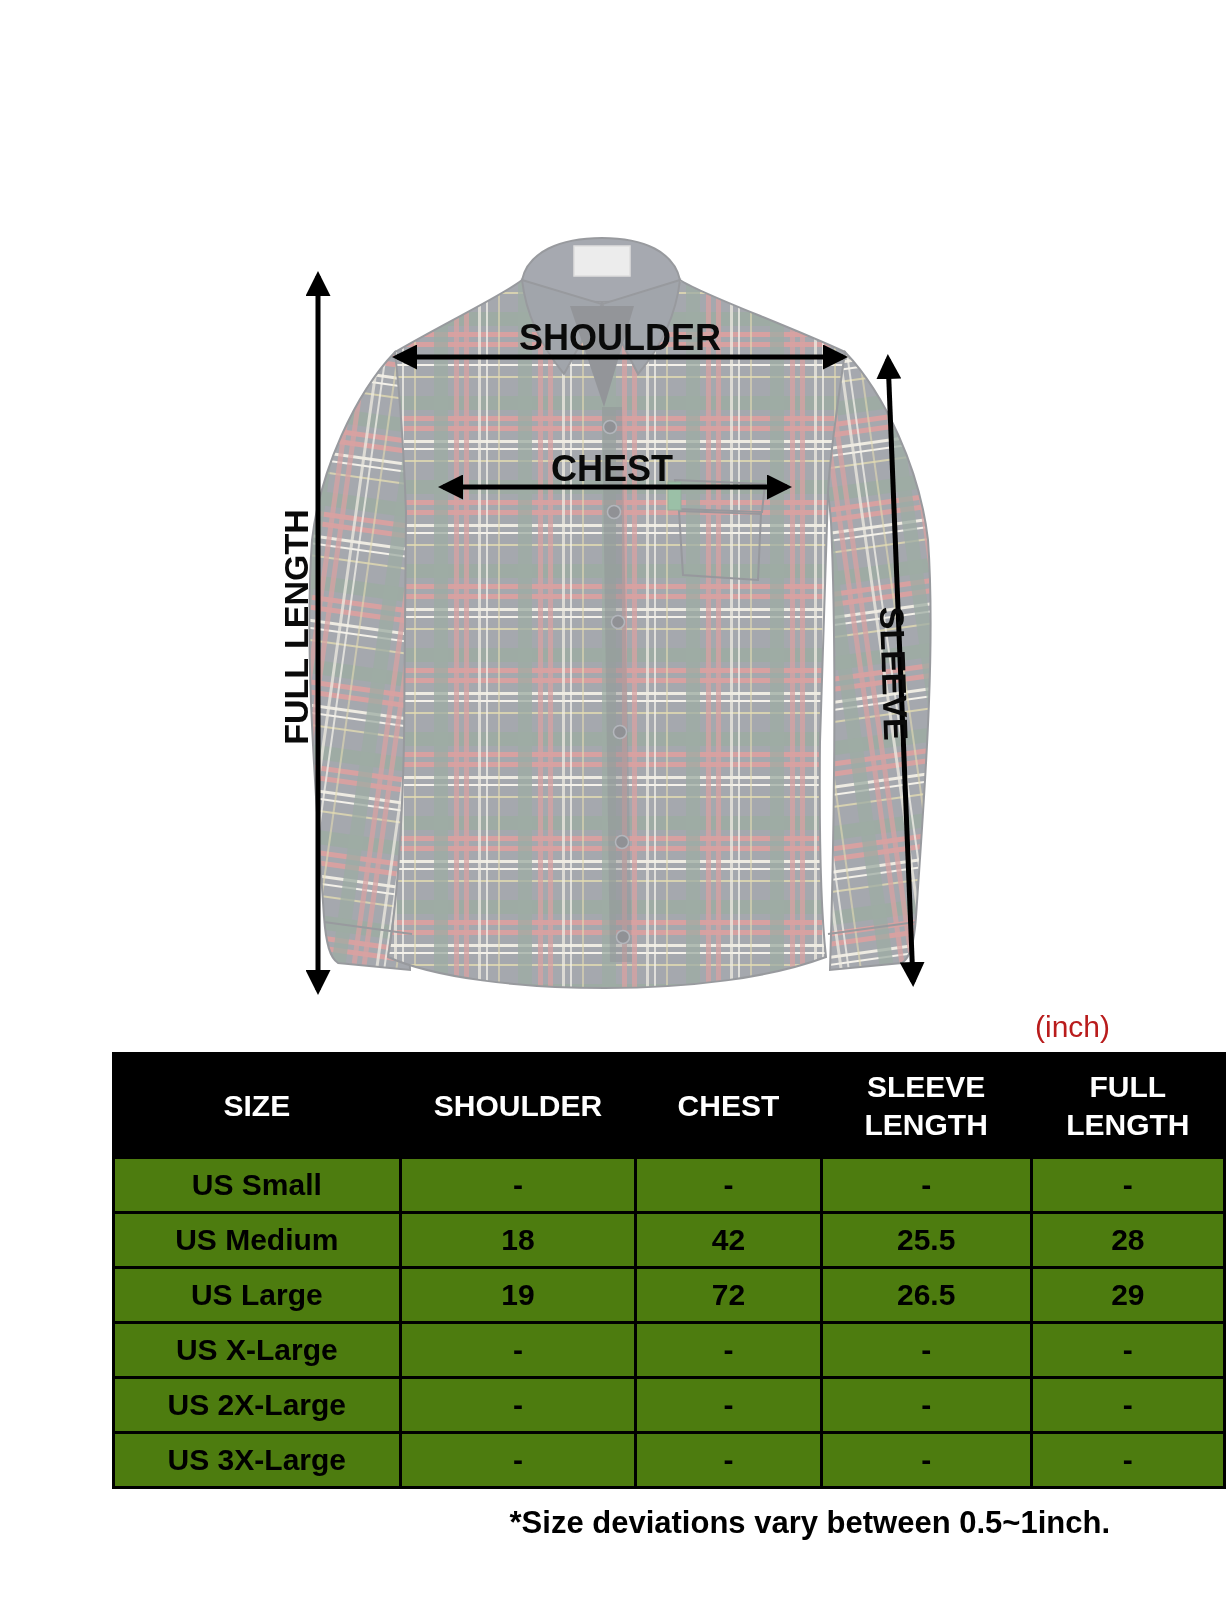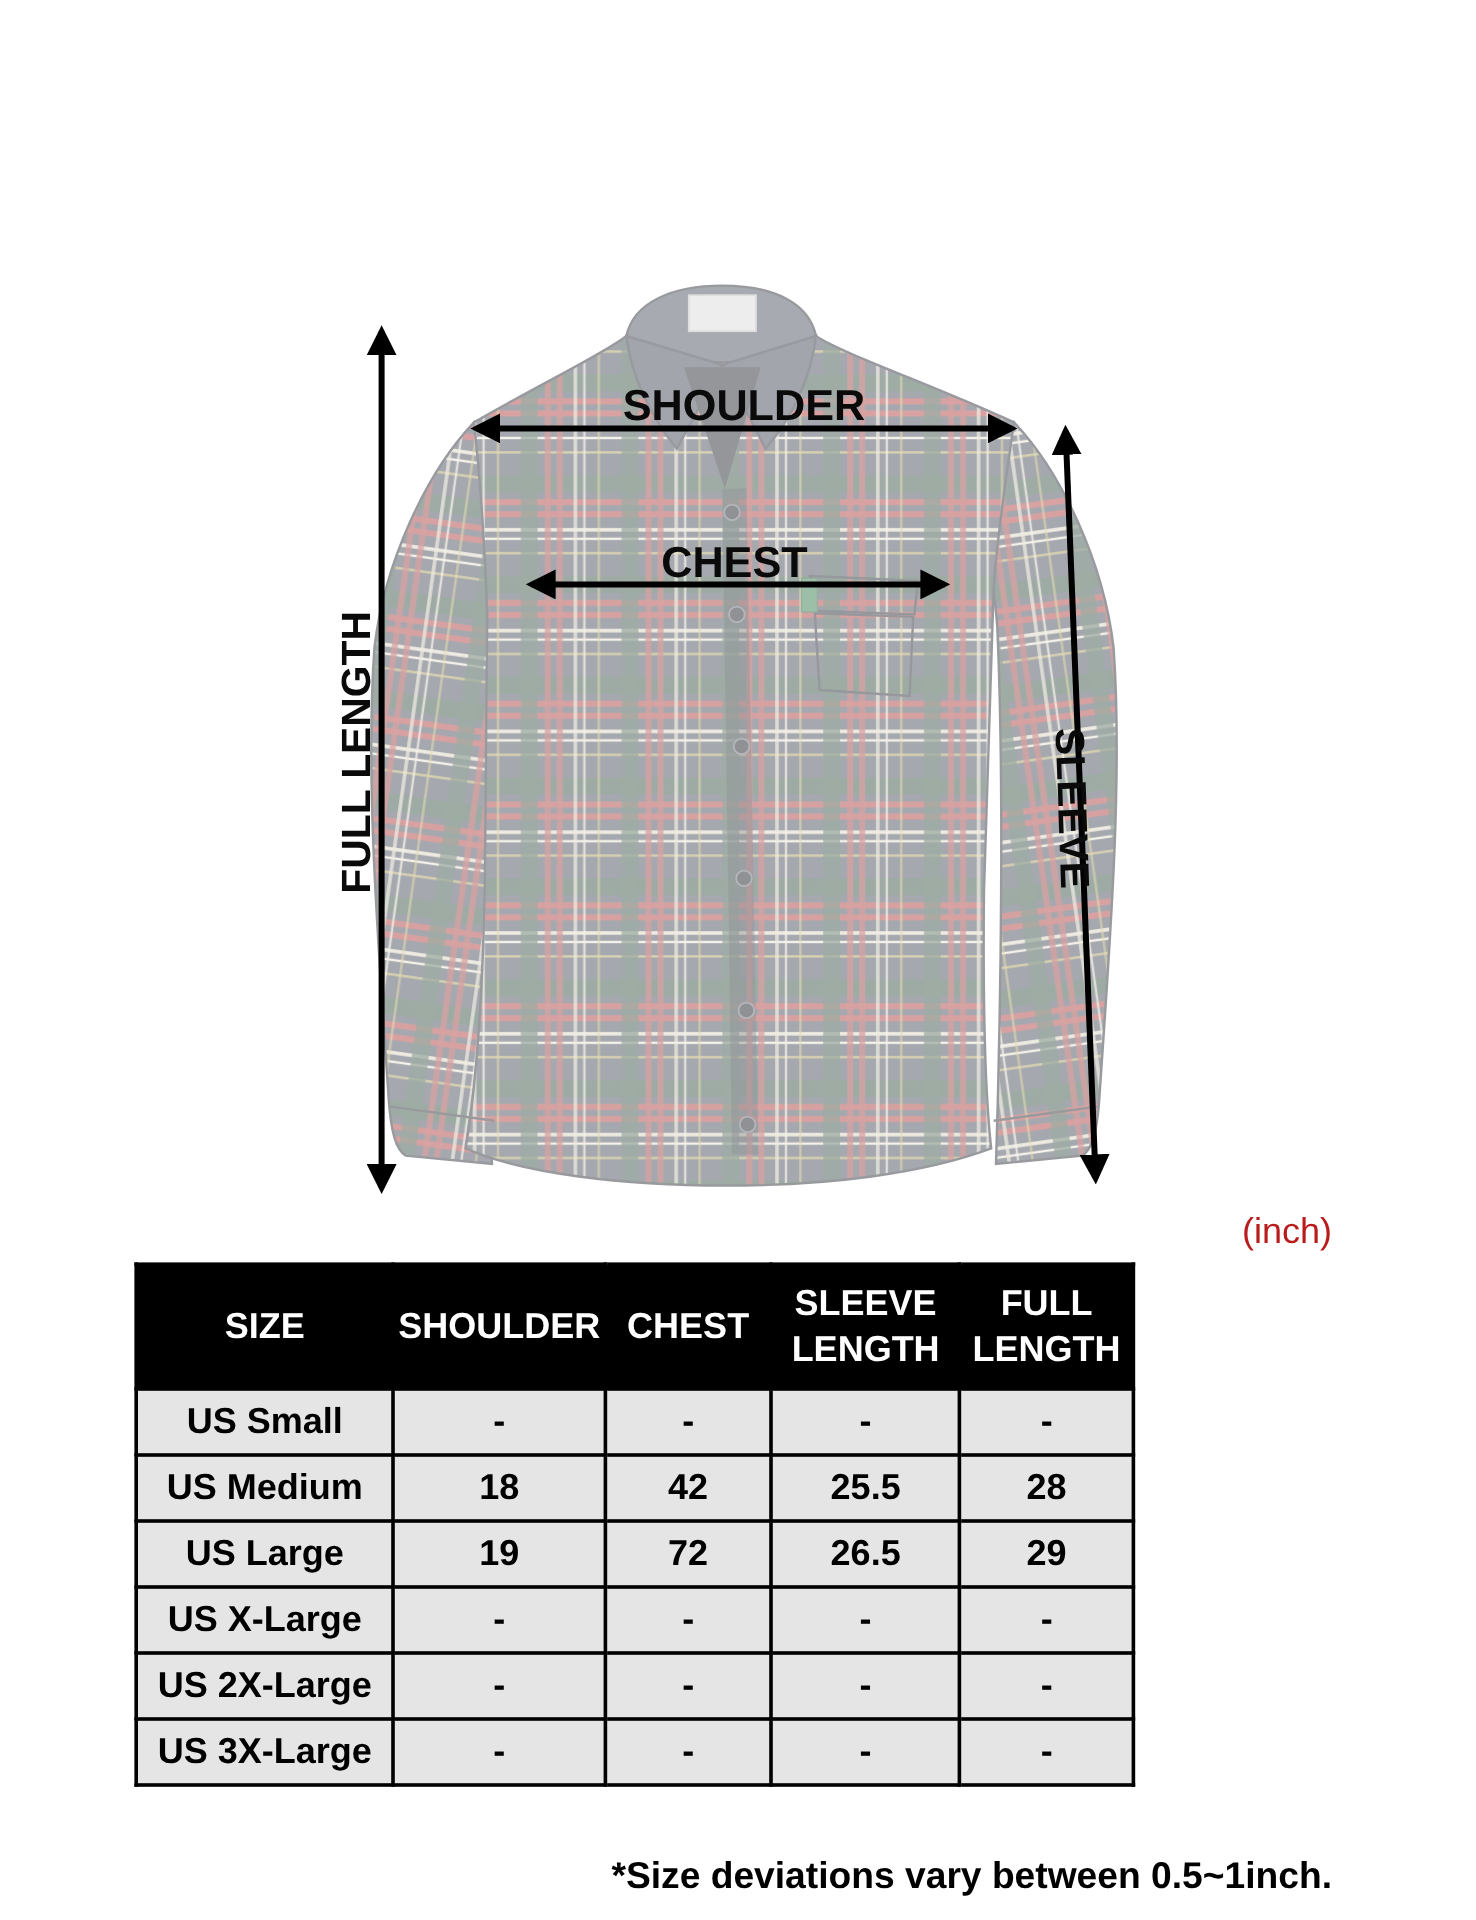--- a/index.html
+++ b/index.html
@@ -8,28 +8,28 @@
 
   .title-wrap { position:absolute; top:62px; left:0; width:1214px; text-align:center; }
   .title { display:inline-block; font-size:122px; font-weight:bold; line-height:1;
            letter-spacing:0px; color:#000; transform:scaleX(0.78); transform-origin:50% 50%;
            white-space:nowrap; }
 
   .diagram { position:absolute; left:260px; top:222px; width:700px; height:800px; }
 
   .unit-label { position:absolute; top:1010px; right:120px; font-size:30px; font-weight:normal; color:#b91c1c; }
 
-  .size-table { position:absolute; left:112px; top:1052px; width:834px;
+  .size-table { position:absolute; left:112px; top:1052px; width:1114px;
                 border-collapse:collapse; table-layout:fixed;border-radius:11px; }
   .size-table th, .size-table td { border:3px solid #000; text-align:center; vertical-align:middle; }
   .size-table thead th { background:#000; color:#fff; font-size:30px; font-weight:bold;
                          height:104px; line-height:1.25; border-color:#000; }
-  .size-table tbody td { font-size:30px; font-weight:bold; color:#000; height:55px; background:#e5e5e5; }
+  .size-table tbody td { font-size:30px; font-weight:bold; color:#000; height:55px; background:#4d7c0f; }
 
-  .footnote { position:absolute; top:1505px; right:120px; font-size:31px; font-weight:bold; color:#000;margin-top:40px; }
+  .footnote { position:absolute; top:1505px; right:120px; font-size:31px; font-weight:bold; color:#000; }
 
   svg text { font-family:"Liberation Sans", sans-serif; }
 </style>
 </head>
 <body>
 
 <div class="page">
 
 
   <svg class="diagram" viewBox="0 0 700 800" xmlns="http://www.w3.org/2000/svg">

